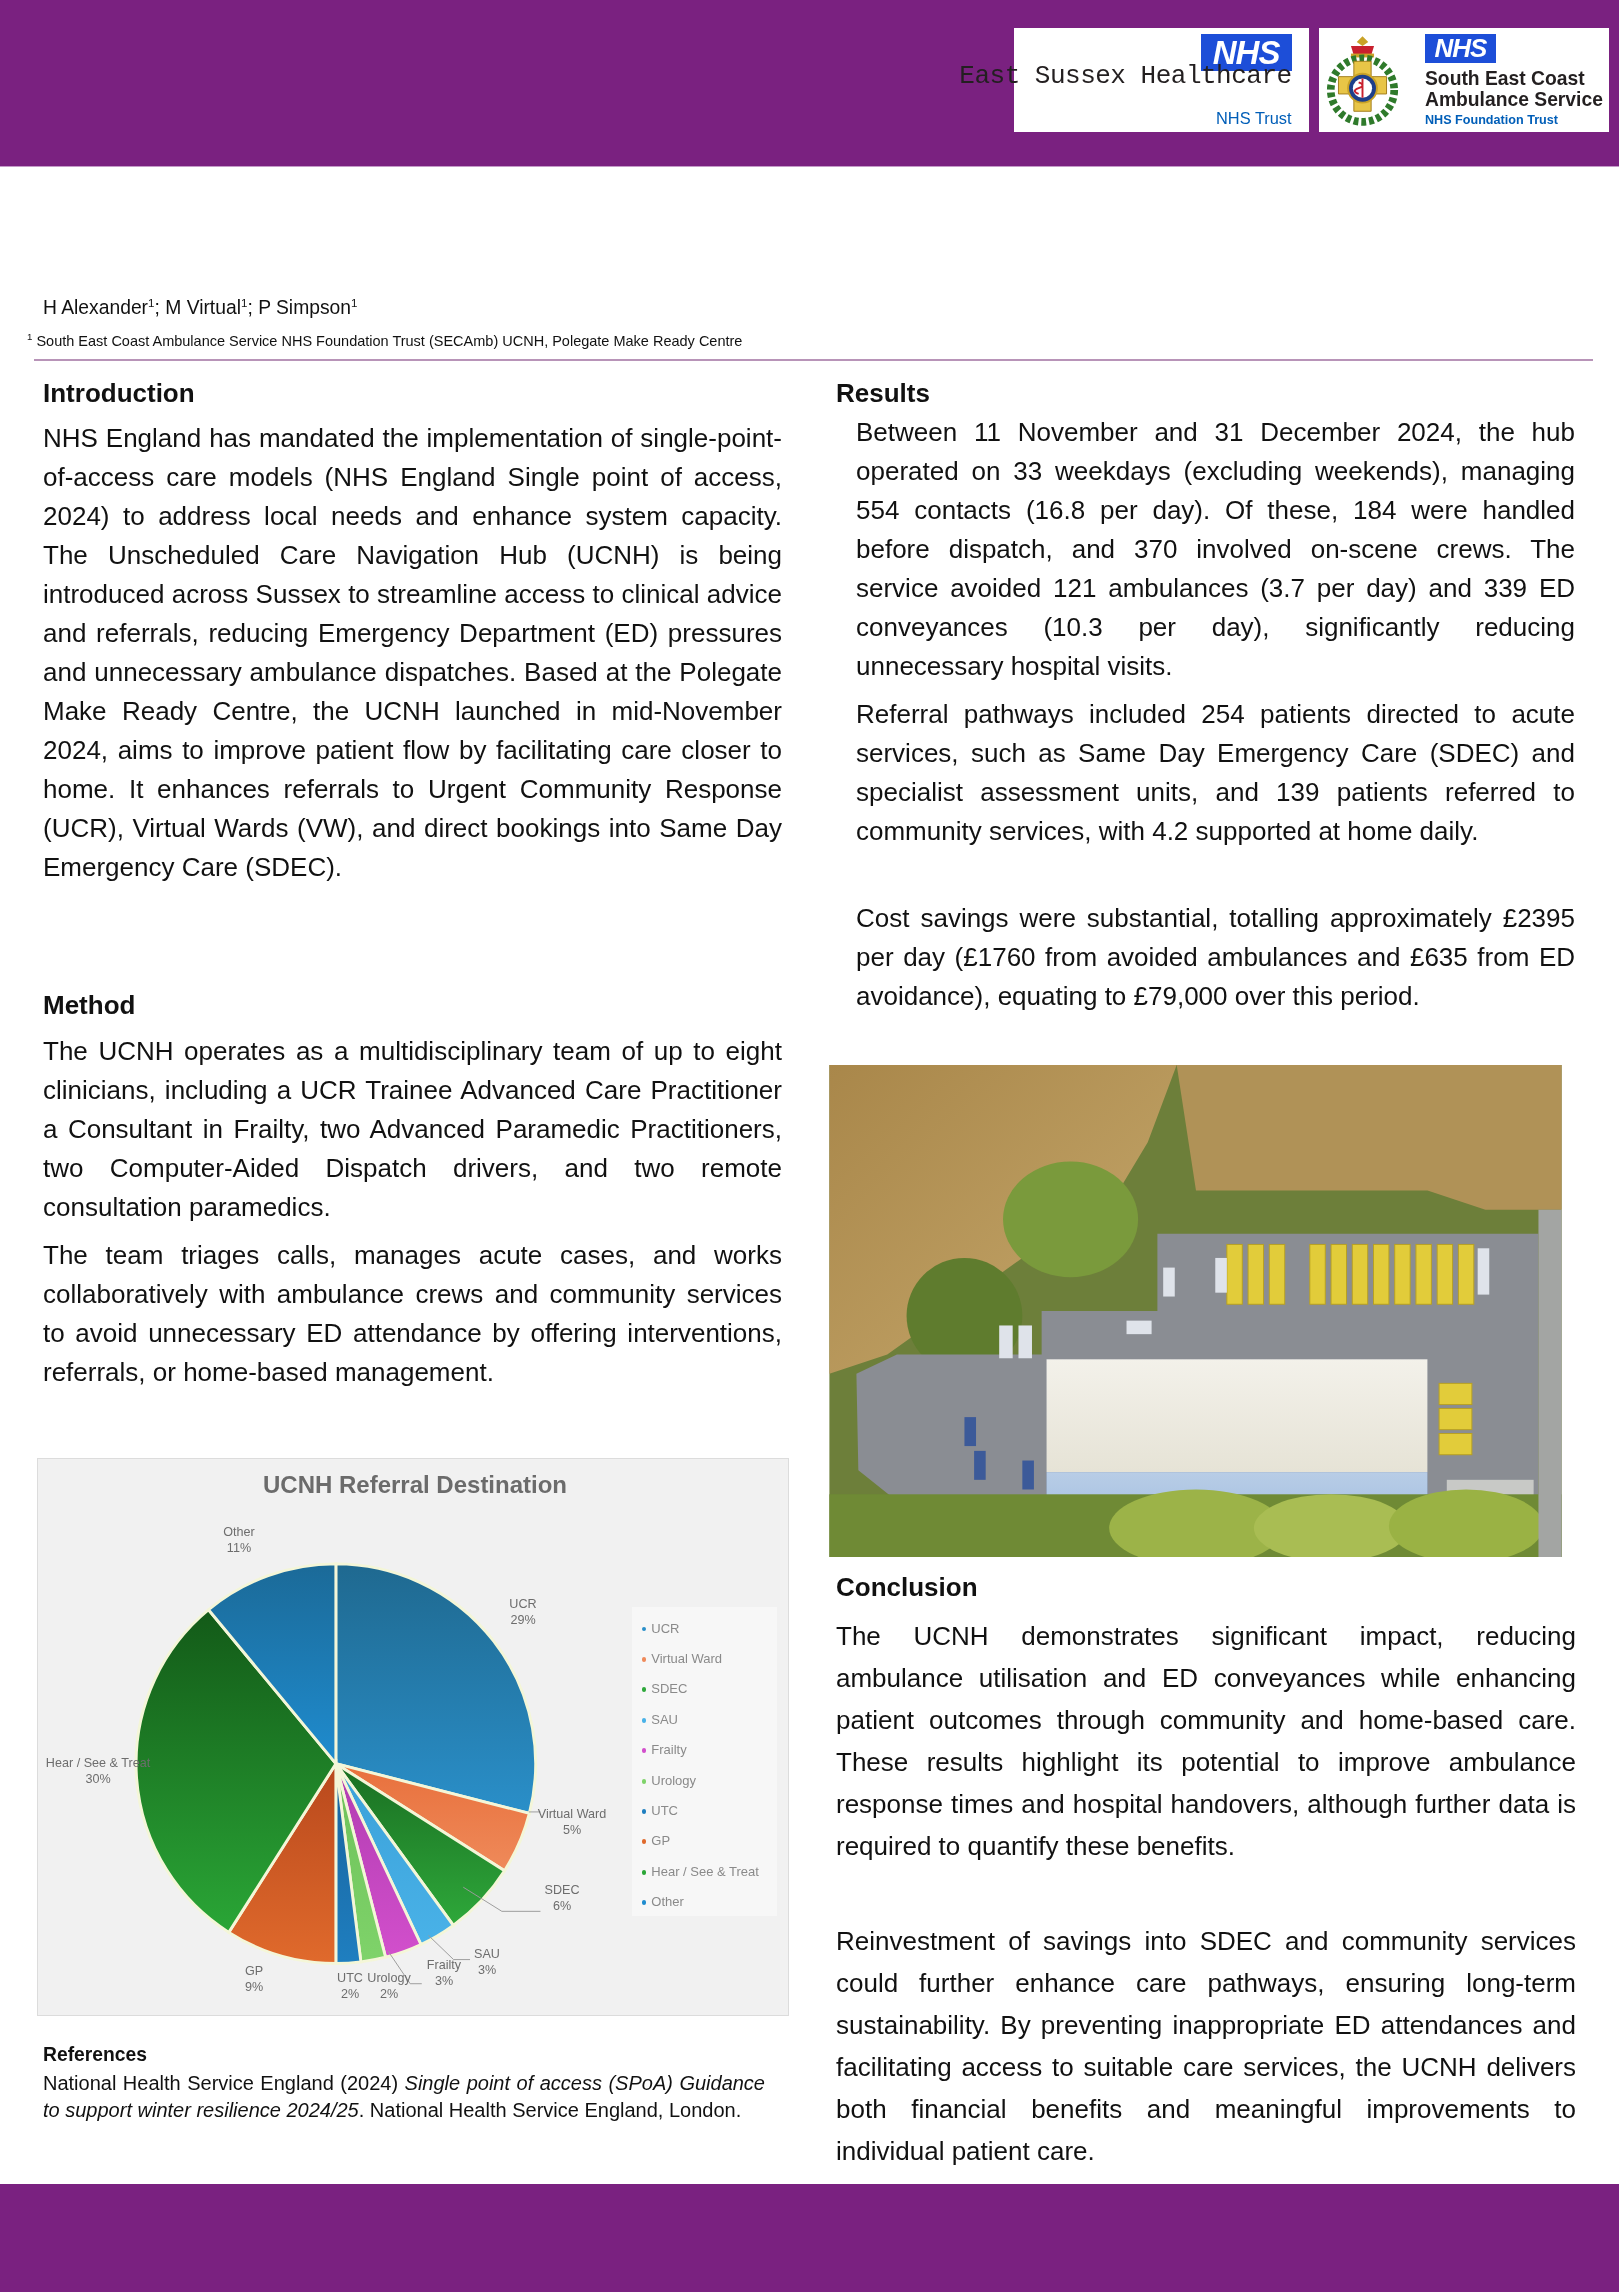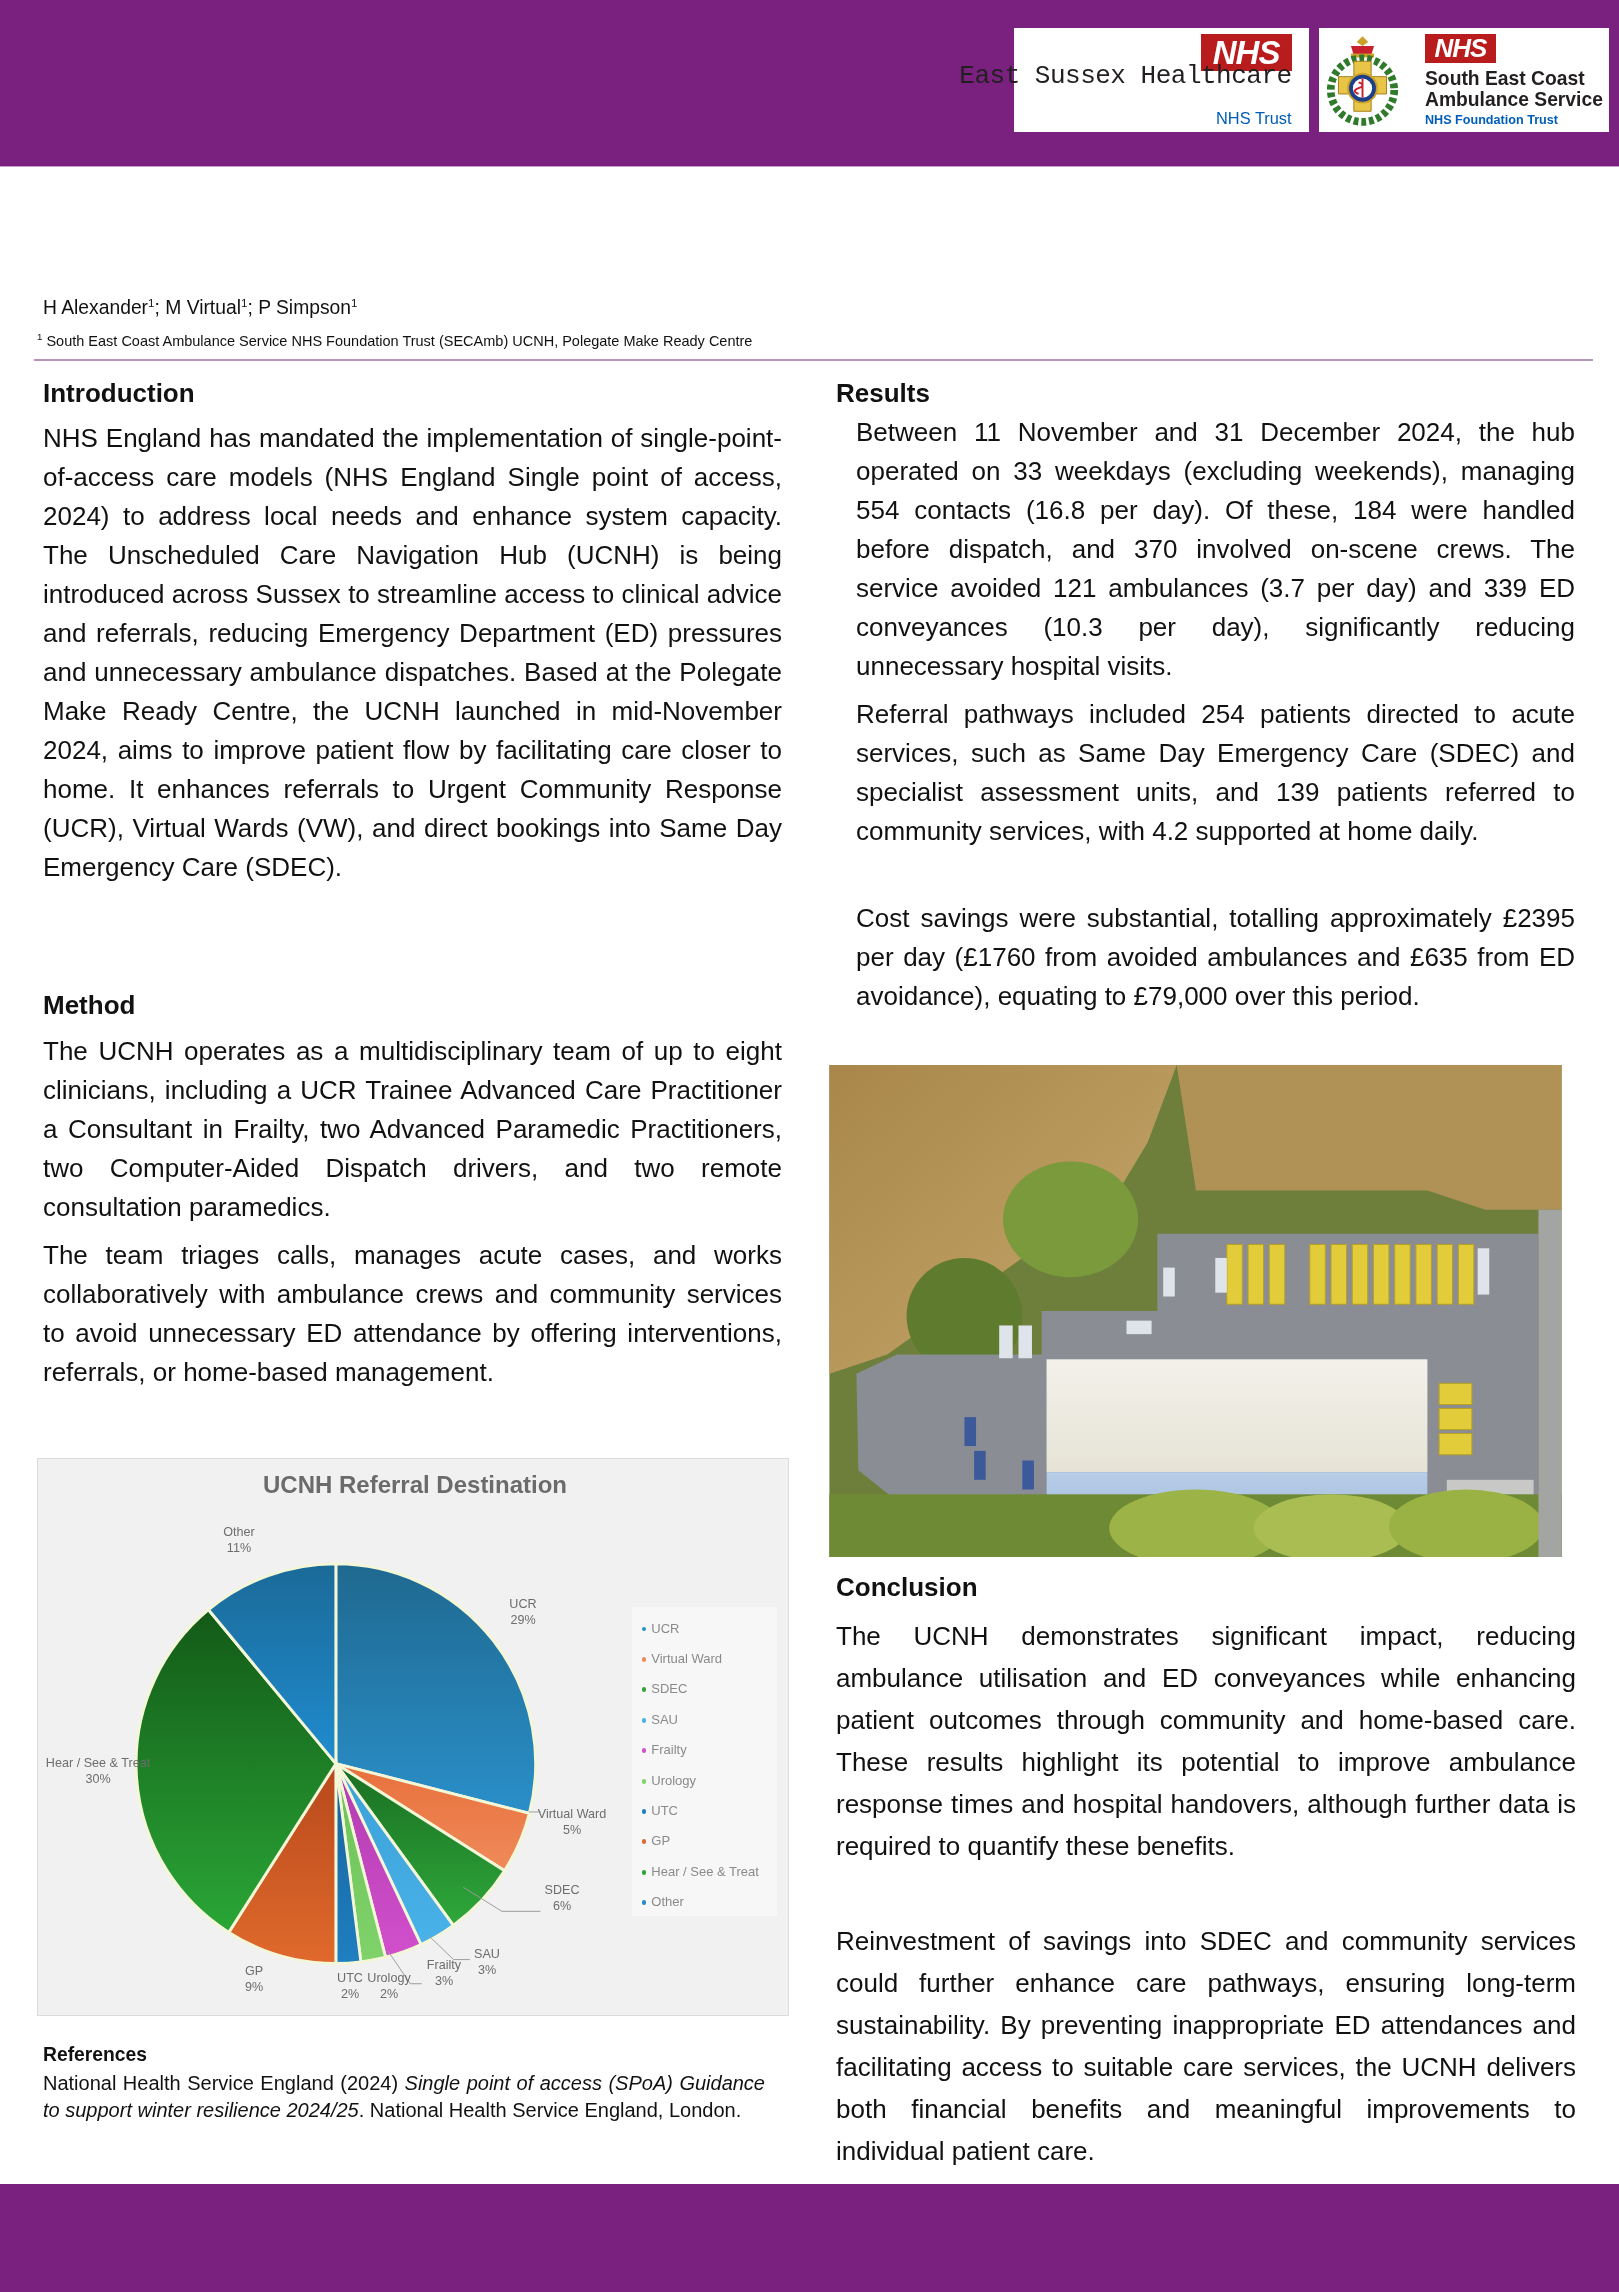--- a/index.html
+++ b/index.html
@@ -2,33 +2,33 @@
 <html><head>
 <meta charset="utf-8">
 <style>
   html, body { margin:0; padding:0; }
   body { width:1619px; height:2292px; position:relative; background:#ffffff; font-family:"Liberation Sans", sans-serif; color:#111; overflow:hidden; }
   .topbar { position:absolute; left:0; top:0; width:1619px; height:166px; background:#7a2180; border-bottom:1.9px solid #c49ac8; }
   .bottombar { position:absolute; left:0; top:2184px; width:1619px; height:108px; background:#7a2180; }
   .logo-box { position:absolute; background:#fff; }
   .logo1 { left:1014px; top:28px; width:295px; height:104px; }
   .logo2 { left:1319px; top:28px; width:290px; height:104px; }
-  .nhs-badge { position:absolute; background:#b91c1c; color:#fff; font-weight:bold; font-style:italic; font-family:"Liberation Sans", sans-serif; text-align:center; letter-spacing:-1px; }
+  .nhs-badge { position:absolute; background:#1d4ed8; color:#fff; font-weight:bold; font-style:italic; font-family:"Liberation Sans", sans-serif; text-align:center; letter-spacing:-1px; }
   .logo1 .nhs-badge { right:17.4px; top:5.8px; width:91px; height:37px; font-size:33px; line-height:37px; }
   .logo1 .org { position:absolute; right:17.4px; top:33px; font-size:26px; color:#231f20; white-space:nowrap; font-family:Liberation Mono, monospace; letter-spacing:-0.5px;margin-left:13px; }
   .logo1 .sub { position:absolute; right:17.4px; top:81px; font-size:16.4px; color:#005eb8; white-space:nowrap; }
   .crest { position:absolute; left:5.8px; top:3.9px; width:75px; height:97px; }
   .logo2 .nhs-badge { left:106px; top:5.8px; width:71px; height:29px; font-size:26px; line-height:29px; }
   .logo2 .org { position:absolute; left:106px; top:40px; font-size:19.3px; color:#231f20; line-height:21px; white-space:nowrap; font-weight:bold; }
   .logo2 .sub { position:absolute; left:106px; top:85px; font-size:12.6px; color:#005eb8; white-space:nowrap; font-weight:bold; }
 
   .title { position:absolute; left:19.3px; top:191px; width:1581px; text-align:center; font-size:37px; font-weight:bold; line-height:47px; text-decoration:underline; text-underline-offset:3.9px; color:#111; font-family:"Liberation Sans", sans-serif; letter-spacing:-0.5px; }
   .authors { position:absolute; left:43px; top:296px; font-size:19.3px; color:#111; }
   .authors sup { font-size:11.6px; }
-  .affil { position:absolute; left:37px; top:331px; font-size:14.5px; color:#111; }
+  .affil { position:absolute; left:27px; top:331px; font-size:14.5px; color:#111; }
   .affil sup { font-size:9.7px; }
   .divider { position:absolute; left:34px; top:359px; width:1559px; height:1.9px; background:#b894b8; }
 
   .section-h { position:absolute; font-size:26px; font-weight:bold; color:#111; }
   .para { position:absolute; font-size:26px; line-height:39px; text-align:justify; color:#111; }
   .col-l { left:43px; width:739px; }
   .col-r { left:856px; width:719px; }
   .col-r2 { left:836px; width:740px; }
   .para.concl { line-height:42px; }
 

